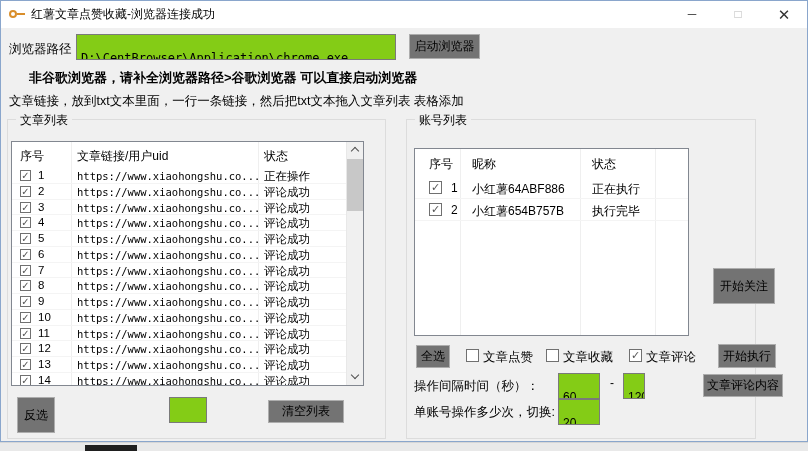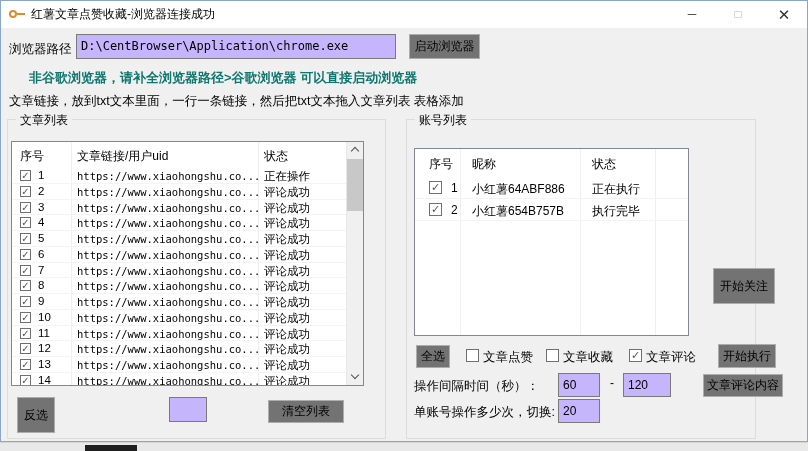--- a/index.html
+++ b/index.html
@@ -14,24 +14,24 @@
   .title-icon .ring { position:absolute; left:0; top:0; width:8px; height:8px; border:2px solid #d98e2b; border-radius:50%; }
   .title-icon .bar { position:absolute; left:8px; top:3px; width:8px; height:2px; background:#d98e2b; }
   .title-text { position:absolute; left:30px; top:0; line-height:27px; font-size:12px; }
   .winbtn { position:absolute; top:0; height:27px; text-align:center; line-height:27px; color:#333; }
   .winbtn.min { left:668px; width:46px; font-size:12px; }
   .winbtn.max { left:714px; width:46px; color:#b9b9b9; font-size:12px; }
   .winbtn.close { left:760px; width:46px; font-size:15px; }
 
   
   .lbl { position:absolute; white-space:nowrap; }
-  .tbox { position:absolute; background:#c4b5fd; border:1px solid #7a7a7a; font-family:"DejaVu Sans Mono","Liberation Mono",monospace; font-size:12px; line-height:23px; padding:0 4px; overflow:hidden; white-space:nowrap; }
+  .tbox { position:absolute; background:#84cc16; border:1px solid #7a7a7a; font-family:"DejaVu Sans Mono","Liberation Mono",monospace; font-size:12px; line-height:23px; padding:12px 4px; overflow:hidden; white-space:nowrap; }
   .btn { position:absolute; background:#737373; border:1px solid #adadad; text-align:center; font-size:12px; display:flex; align-items:center; justify-content:center; white-space:nowrap; }
 
-  .warning { position:absolute; left:28px; top:68px; color:#0f766e; font-weight:bold; font-size:13px; white-space:nowrap; }
+  .warning { position:absolute; left:28px; top:68px; color:#000000; font-weight:bold; font-size:13px; white-space:nowrap; }
   .instruction { position:absolute; left:8px; top:92px; font-size:12.5px; white-space:nowrap; }
 
   
   .groupbox { position:absolute; border:1px solid #dcdcdc; }
   .grouplabel { position:absolute; top:-8px; left:8px; background:#f0f0f0; padding:0 4px; font-size:12px; white-space:nowrap; }
 
   
   .table { position:absolute; background:#fff; border:1px solid #828790; overflow:hidden; }
   .thead { position:absolute; left:0; top:0; right:0; }
   .th { position:absolute; white-space:nowrap; color:#000; }
@@ -249,21 +249,21 @@
   <span class="cbx-label" style="left:482px; top:348px;">文章点赞</span>
   <span class="cb cbx-box" style="left:545px; top:348px;"></span>
   <span class="cbx-label" style="left:562px; top:348px;">文章收藏</span>
   <span class="cb cbx-box checked" style="left:628px; top:348px;"></span>
   <span class="cbx-label" style="left:645px; top:348px;">文章评论</span>
   <div class="btn" style="left:717px; top:343px; width:58px; height:24px;">开始执行</div>
 
   <span class="lbl" style="left:413px; top:377px; font-size:12.5px;">操作间隔时间（秒）：</span>
   <div class="tbox" style="left:557px; top:372px; width:42px; height:24px; font-family:'Liberation Sans',sans-serif;">60</div>
   <span class="lbl" style="left:609px; top:375px;">-</span>
-  <div class="tbox" style="left:622px; top:372px; width:48px; height:24px; font-family:'Liberation Sans',sans-serif;">120</div>
+  <div class="tbox" style="left:622px; top:372px; width:22px; height:24px; font-family:'Liberation Sans',sans-serif;">120</div>
   <div class="btn" style="left:702px; top:373px; width:80px; height:23px;">文章评论内容</div>
 
   <span class="lbl" style="left:413px; top:403px; font-size:12.5px;">单账号操作多少次，切换:</span>
   <div class="tbox" style="left:557px; top:398px; width:42px; height:24px; font-family:'Liberation Sans',sans-serif;">20</div>
 
 </div>
 
 <div class="taskbar">
   <div class="taskbar-peek"></div>
 </div>

